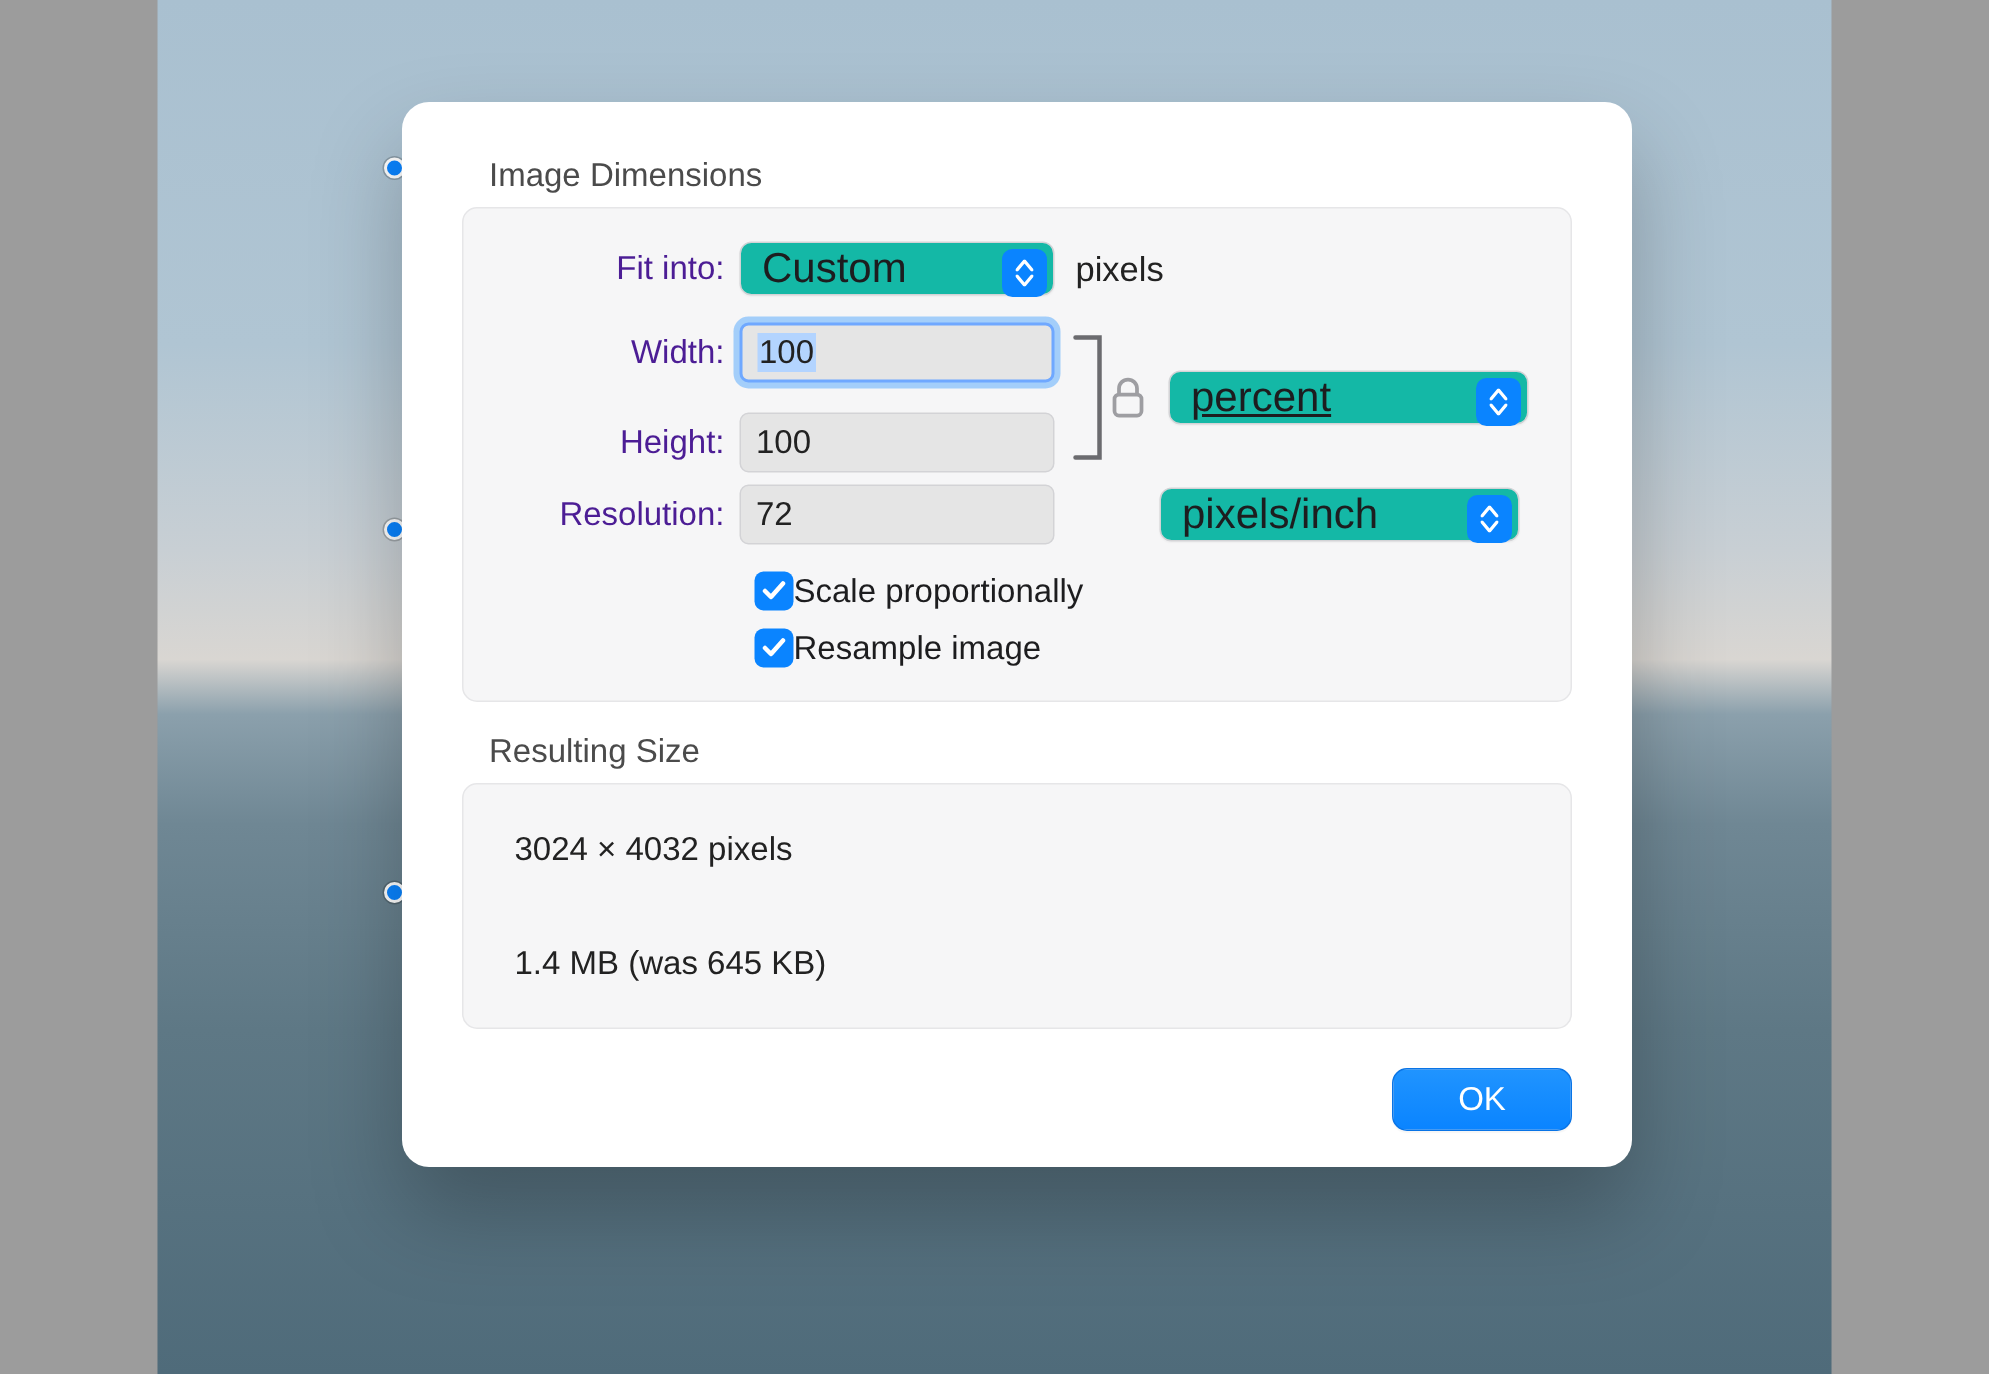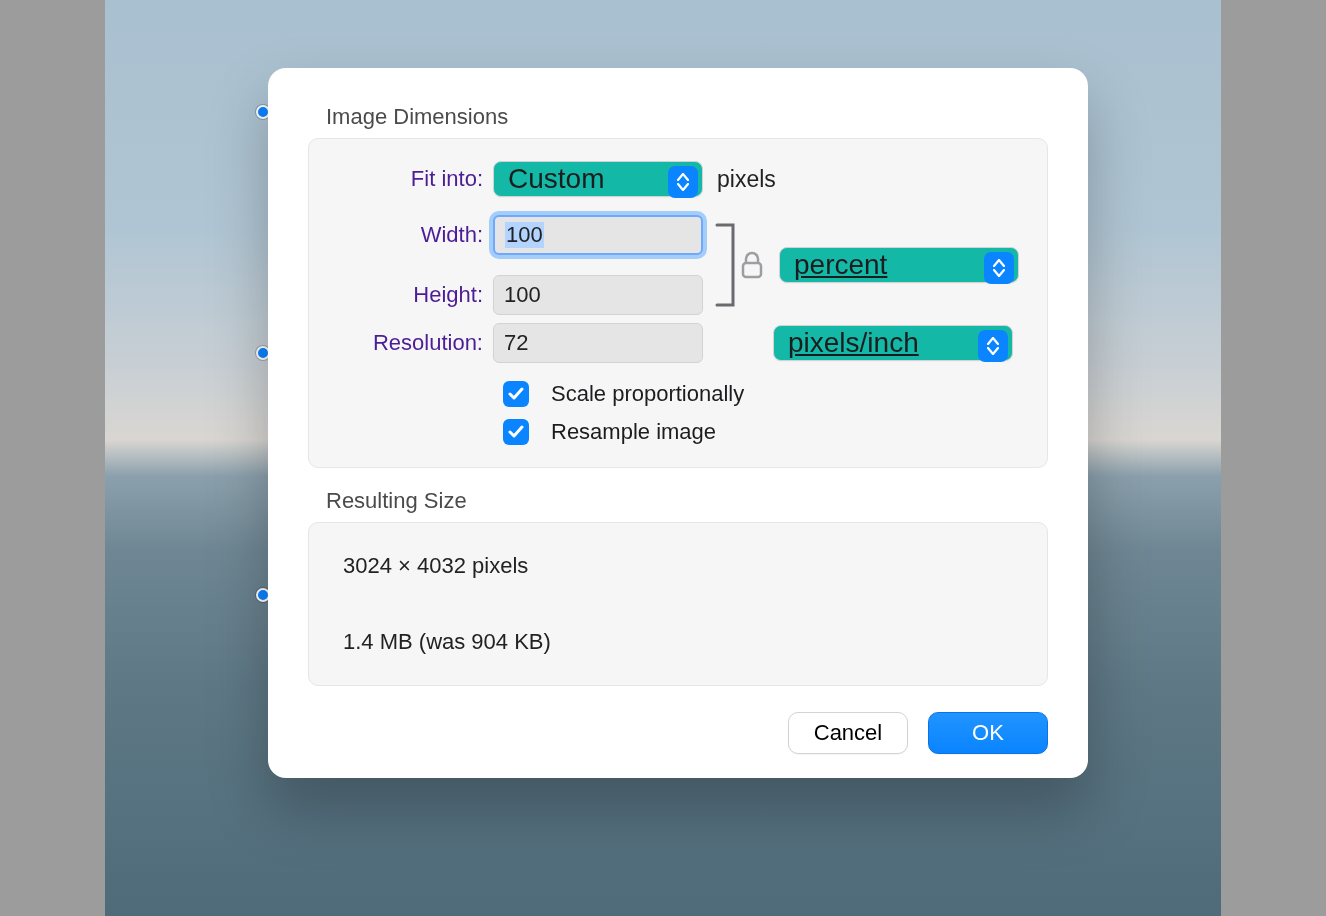--- a/index.html
+++ b/index.html
@@ -136,21 +136,21 @@
     .lock-bracket {
       display: inline-flex;
       align-items: center;
       margin: 0 10px 0 10px;
     }
     .checkbox-row {
       display: flex;
       align-items: center;
       margin-left: 170px;
       margin-top: 8px;
-      gap: 22px;
+      gap: 0;
     }
     .checkbox {
       width: 26px; height: 26px;
       border-radius: 6px;
       background: #0a84ff;
       display: flex; align-items: center; justify-content: center;
       cursor: default;
     }
     .checkbox svg { display: block; }
     .chk-label { font-size: 22px; }
@@ -255,21 +255,21 @@
               <path d="M1 1 L6 7 L11 1" fill="none" stroke="#fff" stroke-width="2.2" stroke-linecap="round" stroke-linejoin="round"></path>
             </svg>
         </span>
       </div>
     </div>
 
     <div class="row" style="margin-top:8px;">
       <div class="label-col">Resolution:</div>
       <input type="text" class="input-text" value="72" style="">
       <div style="width:70px;"></div>
-      <div class="select" style="min-width:240px;text-decoration:underline;">
+      <div class="select" style="min-width:240px;">
         <span>pixels/inch</span>
         <span class="stepper">
           <svg width="12" height="8" viewBox="0 0 12 8">
               <path d="M1 7 L6 1 L11 7" fill="none" stroke="#fff" stroke-width="2.2" stroke-linecap="round" stroke-linejoin="round"></path>
             </svg>
           <svg width="12" height="8" viewBox="0 0 12 8">
               <path d="M1 1 L6 7 L11 1" fill="none" stroke="#fff" stroke-width="2.2" stroke-linecap="round" stroke-linejoin="round"></path>
             </svg>
         </span>
       </div>
@@ -292,21 +292,20 @@
       </div>
       <span class="chk-label">Resample image</span>
     </div>
 
   </div>
 
   <div class="section-title" style="margin-top:20px;">Resulting Size</div>
 
   <div class="panel result-panel">
     <div class="res-line">3024 × 4032 pixels</div>
-    <div class="res-line">1.4 MB (was 904 KB)</div>
+    <div class="res-line">1.4 MB (was 645 KB)</div>
   </div>
 
   <div class="button-row">
-    <button class="btn">Cancel</button>
     <button class="btn btn-primary">OK</button>
   </div>
 
 </div>
 
 </body></html>

